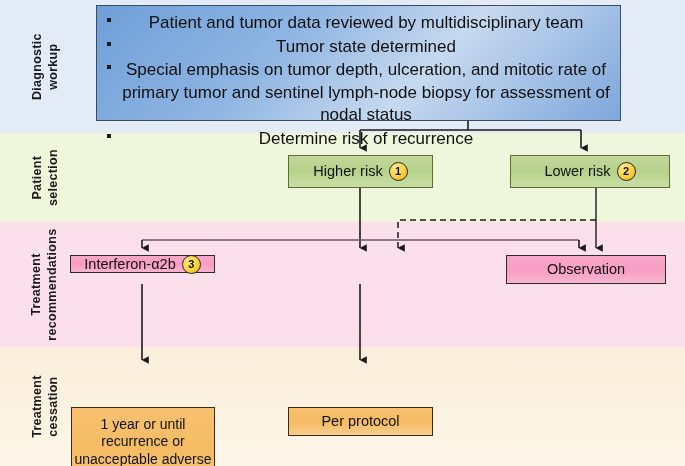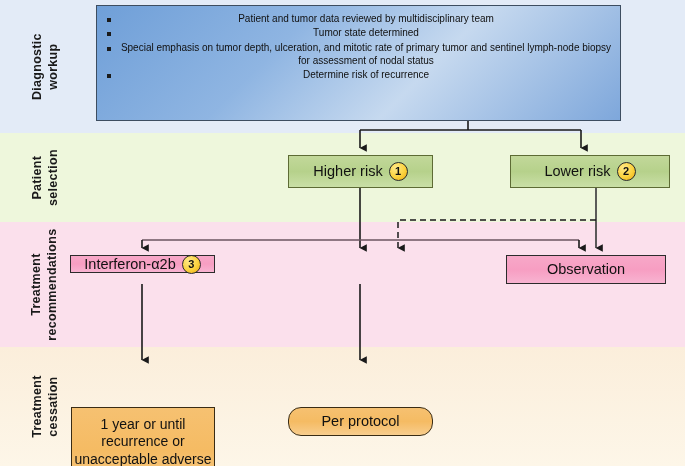--- a/index.html
+++ b/index.html
@@ -40,32 +40,32 @@
   .node.pink{
     background:linear-gradient(to bottom,#f7a8c8 0%,#f79ec2 50%,#f8b3d1 100%);
     border:1.5px solid #2b2b2b;}
   .node.orange{
     background:linear-gradient(to bottom,#f6c171 0%,#f5bb63 50%,#f8cd8d 100%);
     border:1.5px solid #3a2c14;margin-top:40px;}
 
   
   #node-diagnostic{left:96px;top:5px;width:525px;height:116px;}
   .bullets{margin:0;padding:6px 8px 0 10px;list-style:none;}
-  .bullets li{position:relative;padding-left:13px;font-size:10px;
+  .bullets li{position:relative;padding-left:13px;font-size:17px;
     line-height:1.33;color:#101010;margin-bottom:1px;}
   .bullets li::before{content:"";position:absolute;left:0;top:6px;
     width:4px;height:4px;background:#1b1b1b;}
 
   #node-higher-risk{left:288px;top:155px;width:145px;height:33px;}
   #node-lower-risk{left:510px;top:155px;width:160px;height:33px;}
   #node-interferon{left:70px;top:255px;width:145px;height:18px;}
   #node-clinical-trial{left:287px;top:255px;width:146px;height:29px;}
   #node-observation{left:506px;top:255px;width:160px;height:29px;}
   #node-duration{left:71px;top:367px;width:144px;height:87px;font-size:14px;}
-  #node-per-protocol{left:288px;top:367px;width:145px;height:29px;border-radius:13px;}
+  #node-per-protocol{left:288px;top:367px;width:145px;height:29px;}
 
   
   .badge{display:inline-flex;align-items:center;justify-content:center;
     width:17px;height:17px;border-radius:50%;
     background:radial-gradient(circle at 35% 30%,#ffe98a 0%,#fbd23d 55%,#e8a813 100%);
     border:1.3px solid #2a2a2a;font-size:11px;font-weight:bold;color:#111;
     margin-left:6px;vertical-align:middle;line-height:1;}
   .nodetext{display:inline-flex;align-items:center;}
 
   #links{position:absolute;left:0;top:0;width:685px;height:466px;

